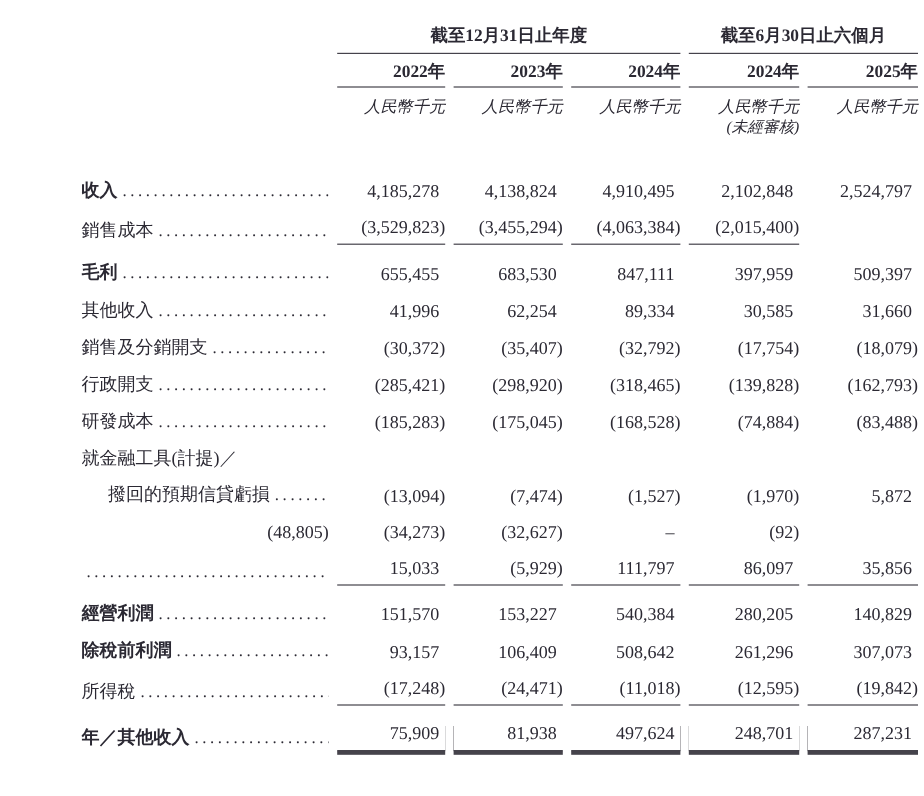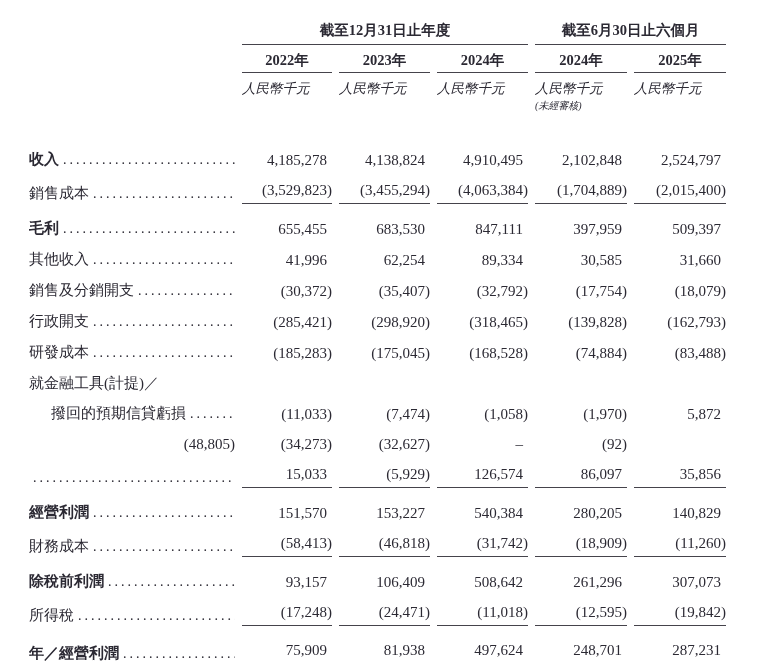--- a/index.html
+++ b/index.html
@@ -2,49 +2,49 @@
 <html><head>
 <meta charset="utf-8">
 <style>
   html,body{margin:0;padding:0;background:#ffffff;}
   body{
     width:770px;height:663px;overflow:hidden;
     font-family:"Liberation Serif","DejaVu Serif",serif;
     color:#2b2933;
     -webkit-font-smoothing:antialiased;
   }
-  .page{box-sizing:border-box;width:770px;height:663px;padding:20px 0 0 29px;}
+  .page{box-sizing:border-box;width:770px;height:663px;padding:20px 0 0 68px;}
 
   .row{
     display:grid;
     grid-template-columns:206px 90px 91px 91px 92px 92px;
     column-gap:7px;
     align-items:end;
   }
 
   
   .group-row .group{
     text-align:center;font-weight:bold;font-size:14.5px;line-height:21px;
     padding-bottom:3px;border-bottom:1.5px solid #45434b;
   }
   .group-row .g1{grid-column:2/5;}
   .group-row .g2{grid-column:5/7;}
 
   .year-row{margin-top:5px;}
   .year-row .year{
-    text-align:center;font-weight:bold;font-size:14.5px;line-height:20px;
+    text-align:right;font-weight:bold;font-size:14.5px;line-height:20px;
     padding-bottom:2px;border-bottom:1.5px solid #45434b;
   }
   .year-row .spacer,.unit-row .spacer{grid-column:1;}
 
   .unit-row{margin-top:7px;align-items:start;}
   .unit-row .unit{
-    text-align:left;font-style:italic;font-size:13.5px;line-height:17px;
-  }
-  .unit-row .note{font-style:italic;font-size:10px;line-height:17px;}
+    text-align:right;font-style:italic;font-size:13.5px;line-height:17px;
+  }
+  .unit-row .note{font-style:italic;font-size:13px;line-height:17px;}
 
   
   .tbody{margin-top:35px;}
   .data-row{margin-bottom:10px;}
   .data-row.after-rule{margin-bottom:14px;}
 
   .cell{font-size:15px;line-height:20px;}
   .lab{
     font-family:"Liberation Serif","DejaVu Serif",serif;
     display:flex;align-items:baseline;overflow:hidden;
@@ -111,21 +111,20 @@
         <div class="cell val"><span>2,524,797</span><span class="ph">)</span></div>
       </div>
       <div class="row data-row after-rule">
         <div class="cell lab">
           <span class="txt">銷售成本</span>
           <span class="dots"></span>
         </div>
         <div class="cell val u1"><span>(3,529,823)</span></div>
         <div class="cell val u1"><span>(3,455,294)</span></div>
         <div class="cell val u1"><span>(4,063,384)</span></div>
-        <div class="cell val u1"><span>(1,704,889)</span></div>
         <div class="cell val u1"><span>(2,015,400)</span></div>
       </div>
       <div class="row data-row">
         <div class="cell lab b">
           <span class="txt">毛利</span>
           <span class="dots"></span>
         </div>
         <div class="cell val"><span>655,455</span><span class="ph">)</span></div>
         <div class="cell val"><span>683,530</span><span class="ph">)</span></div>
         <div class="cell val"><span>847,111</span><span class="ph">)</span></div>
@@ -184,65 +183,54 @@
         <div class="cell val"></div>
         <div class="cell val"></div>
         <div class="cell val"></div>
         <div class="cell val"></div>
       </div>
       <div class="row data-row">
         <div class="cell lab ind">
           <span class="txt">撥回的預期信貸虧損</span>
           <span class="dots"></span>
         </div>
-        <div class="cell val"><span>(11,033)</span></div>
+        <div class="cell val"><span>(13,094)</span></div>
         <div class="cell val"><span>(7,474)</span></div>
-        <div class="cell val"><span>(1,058)</span></div>
+        <div class="cell val"><span>(1,527)</span></div>
         <div class="cell val"><span>(1,970)</span></div>
         <div class="cell val"><span>5,872</span><span class="ph">)</span></div>
       </div>
       <div class="row data-row">
         <div class="cell val"><span>(48,805)</span></div>
         <div class="cell val"><span>(34,273)</span></div>
         <div class="cell val"><span>(32,627)</span></div>
         <div class="cell val"><span>–</span><span class="ph">)</span></div>
         <div class="cell val"><span>(92)</span></div>
       </div>
       <div class="row data-row after-rule">
         <div class="cell lab">
           <span class="dots"></span>
         </div>
         <div class="cell val u1"><span>15,033</span><span class="ph">)</span></div>
         <div class="cell val u1"><span>(5,929)</span></div>
-        <div class="cell val u1"><span>126,574</span><span class="ph">)</span></div>
+        <div class="cell val u1"><span>111,797</span><span class="ph">)</span></div>
         <div class="cell val u1"><span>86,097</span><span class="ph">)</span></div>
         <div class="cell val u1"><span>35,856</span><span class="ph">)</span></div>
       </div>
       <div class="row data-row">
         <div class="cell lab b">
           <span class="txt">經營利潤</span>
           <span class="dots"></span>
         </div>
         <div class="cell val"><span>151,570</span><span class="ph">)</span></div>
         <div class="cell val"><span>153,227</span><span class="ph">)</span></div>
         <div class="cell val"><span>540,384</span><span class="ph">)</span></div>
         <div class="cell val"><span>280,205</span><span class="ph">)</span></div>
         <div class="cell val"><span>140,829</span><span class="ph">)</span></div>
       </div>
-      <div class="row data-row after-rule">
-        <div class="cell lab">
-          <span class="txt">財務成本</span>
-          <span class="dots"></span>
-        </div>
-        <div class="cell val u1"><span>(58,413)</span></div>
-        <div class="cell val u1"><span>(46,818)</span></div>
-        <div class="cell val u1"><span>(31,742)</span></div>
-        <div class="cell val u1"><span>(18,909)</span></div>
-        <div class="cell val u1"><span>(11,260)</span></div>
-      </div>
       <div class="row data-row">
         <div class="cell lab b">
           <span class="txt">除稅前利潤</span>
           <span class="dots"></span>
         </div>
         <div class="cell val"><span>93,157</span><span class="ph">)</span></div>
         <div class="cell val"><span>106,409</span><span class="ph">)</span></div>
         <div class="cell val"><span>508,642</span><span class="ph">)</span></div>
         <div class="cell val"><span>261,296</span><span class="ph">)</span></div>
         <div class="cell val"><span>307,073</span><span class="ph">)</span></div>
@@ -253,21 +241,21 @@
           <span class="dots"></span>
         </div>
         <div class="cell val u1"><span>(17,248)</span></div>
         <div class="cell val u1"><span>(24,471)</span></div>
         <div class="cell val u1"><span>(11,018)</span></div>
         <div class="cell val u1"><span>(12,595)</span></div>
         <div class="cell val u1"><span>(19,842)</span></div>
       </div>
       <div class="row data-row">
         <div class="cell lab b">
-          <span class="txt">年／經營利潤</span>
+          <span class="txt">年／其他收入</span>
           <span class="dots"></span>
         </div>
         <div class="cell val u2"><span>75,909</span><span class="ph">)</span></div>
         <div class="cell val u2"><span>81,938</span><span class="ph">)</span></div>
         <div class="cell val u2"><span>497,624</span><span class="ph">)</span></div>
         <div class="cell val u2"><span>248,701</span><span class="ph">)</span></div>
         <div class="cell val u2"><span>287,231</span><span class="ph">)</span></div>
       </div>
     </div>
 

